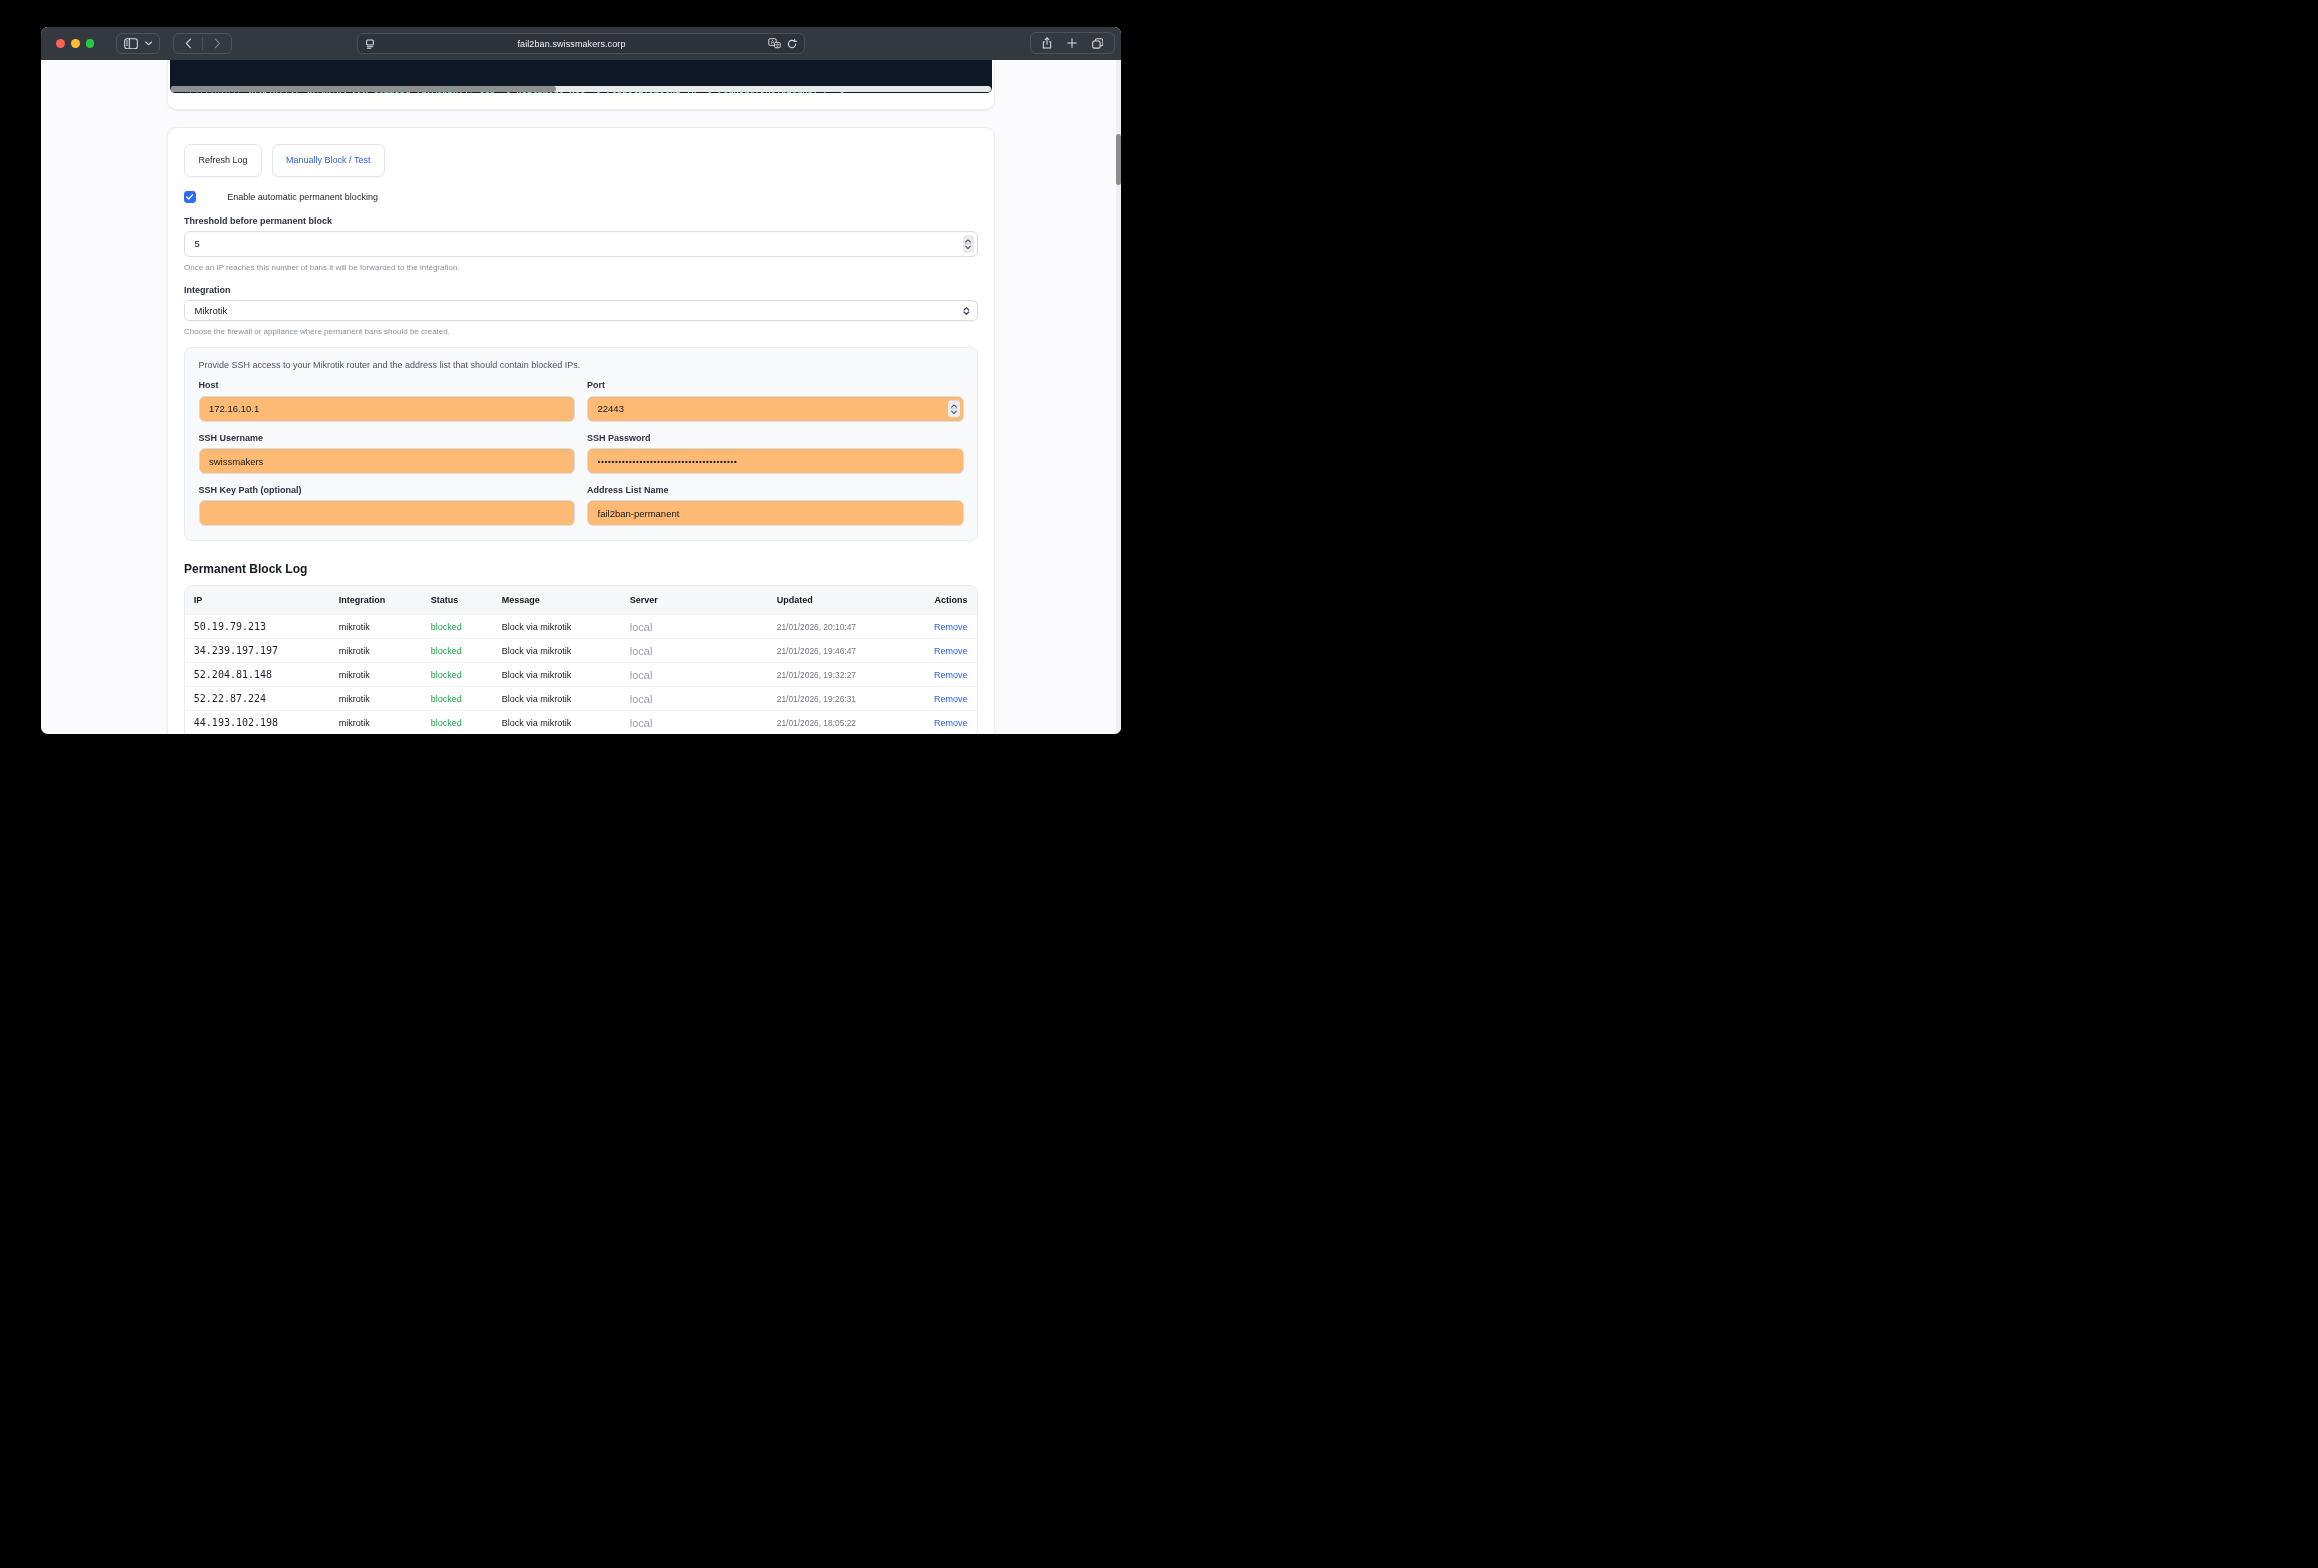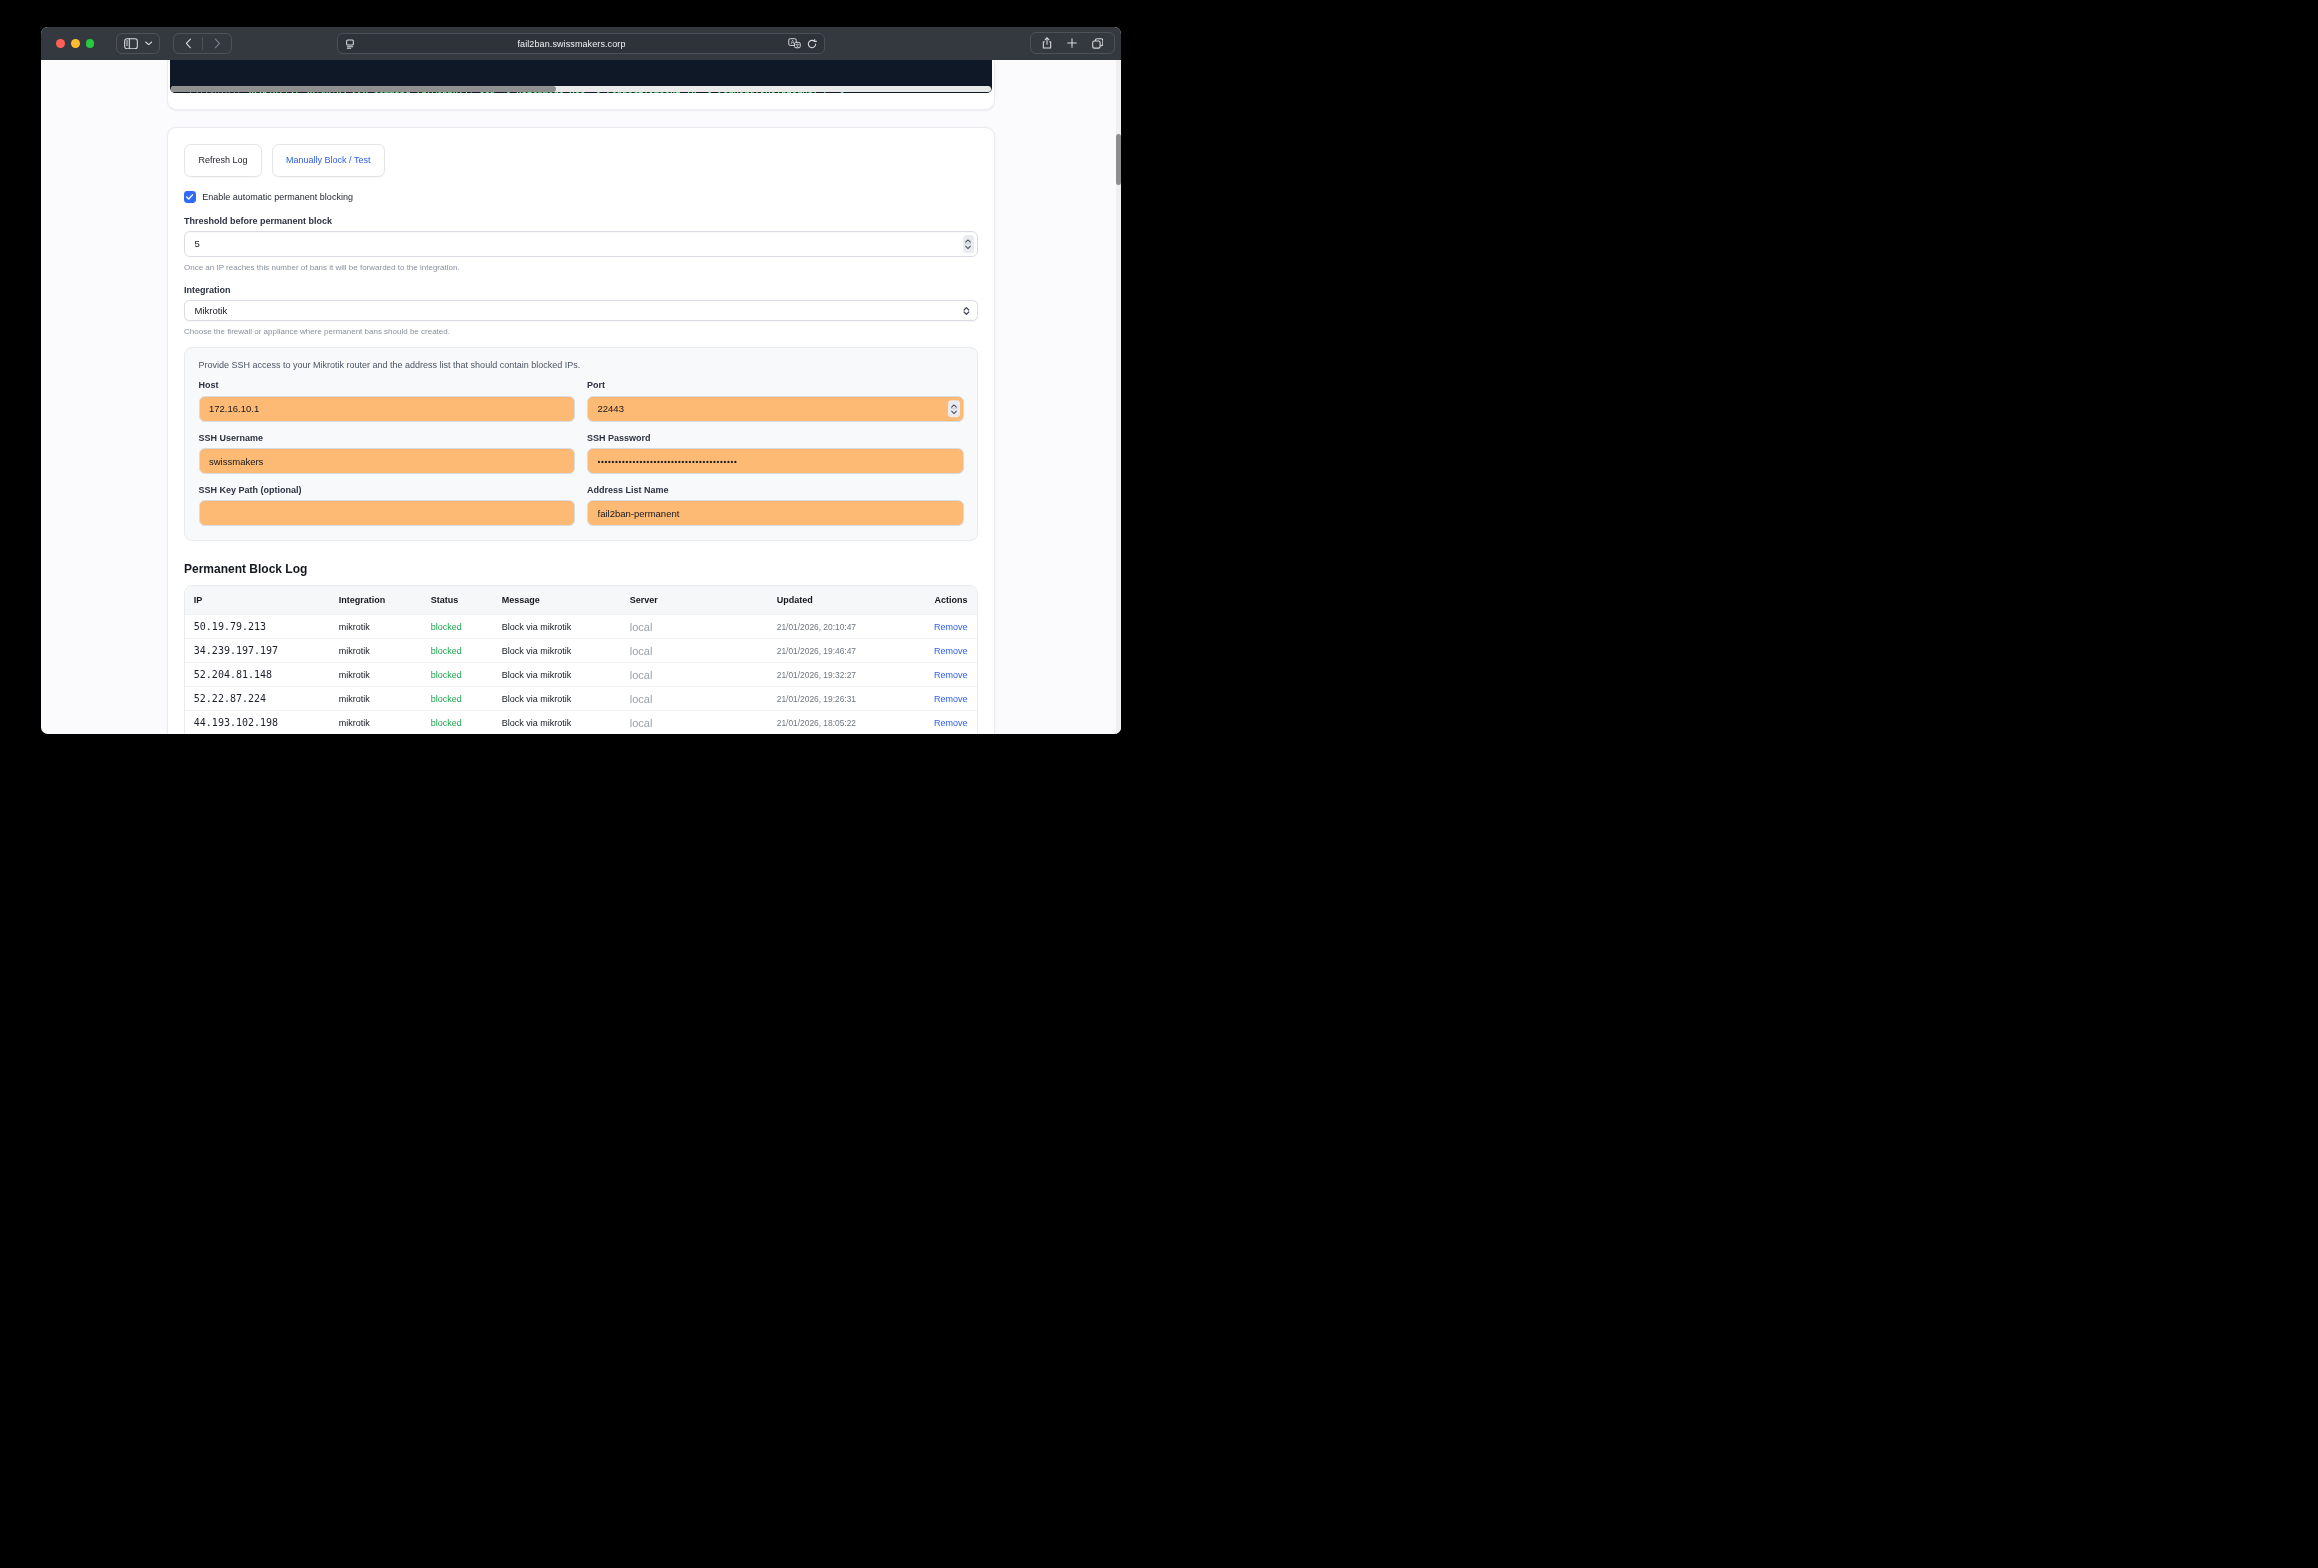--- a/index.html
+++ b/index.html
@@ -15,21 +15,21 @@
   .traffic { display:flex; gap:6px; margin-left:15px; }
   .tl { width:8.8px; height:8.8px; border-radius:50%; }
   .tl.red{ background:#ff5f57;} .tl.yellow{ background:#febc2e;} .tl.green{ background:#28c840;}
   .tb-group { display:flex; align-items:center; height:21.6px; border:0.7px solid rgba(255,255,255,.13);
     border-radius:6px; padding:0 6.8px; gap:6.8px; }
   .g-sidebar { margin-left:21.6px; }
   .g-nav { margin-left:13.5px; gap:0; padding:0; }
   .g-nav .navbtn { width:28px; height:21.6px; display:flex; align-items:center; justify-content:center; }
   .g-nav .sep { width:0.7px; height:13.5px; background:rgba(255,255,255,.12); }
   .url-capsule { position:absolute; left:50%; top:6px; transform:translateX(-50%);
-    width:488px; height:21px; background:#2e333a; border:0.7px solid #4a5058; border-radius:6px;
+    width:448px; height:21px; background:#2e333a; border:0.7px solid #4a5058; border-radius:6px;
     display:flex; align-items:center; padding:0 6.8px; }
   .url-text { flex:1; text-align:center; color:#f2f3f5; font-size:9px; letter-spacing:0.1px; }
   .g-right { position:absolute; right:6px; top:5.4px; }
   .icon { display:inline-flex; align-items:center; justify-content:center; }
   svg.tbi { stroke:#d9dbdd; fill:none; stroke-width:1.6; stroke-linecap:round; stroke-linejoin:round; }
   svg.tbi.dim { stroke:#7b828a; }
 
   
   .content { position:relative; flex:1; overflow:hidden; }
   .container { width:828px; margin:0 auto; }
@@ -54,21 +54,21 @@
   .page-sub { margin-top:6px; font-size:9px; color:#6b7280; }
   .head-btns { display:flex; gap:9.5px; }
   .btn { border:0.7px solid #e2e4e8; background:#fff; border-radius:6.8px; padding:10.8px 13.5px;
     font-size:9px; color:#23272f; box-shadow:0 0.7px 1.4px rgba(17,24,39,.04); cursor:pointer;
     font-family:"Liberation Sans", sans-serif; }
   .btn.blue { color:#2d5ceb; }
 
   .check-row { display:flex; align-items:center; gap:6.8px; margin-top:14px; }
   .checkbox { width:11.5px; height:11.5px; border-radius:3.4px; background:#2f6bf6; display:flex;
     align-items:center; justify-content:center; }
-  .check-label { font-size:9px; color:#23272f; }
+  .check-label { font-size:9px; color:#23272f;margin-left:25px; }
 
   .field-label { margin-top:13px; font-size:9px; font-weight:700; color:#2b3240; }
   .input-wrap { position:relative; margin-top:5.4px; }
   .text-input { width:100%; height:26px; border:0.7px solid #d9dde3; border-radius:6px;
     padding:0 9.5px; font-size:9.5px; color:#14181f; background:#fff; outline:none;
     box-shadow:inset 0 0.7px 1.4px rgba(17,24,39,.03); font-family:"Liberation Sans", sans-serif; }
   .helper { margin-top:6px; font-size:8px; color:#8a919c; }
 
   .spinner { position:absolute; right:4px; top:50%; transform:translateY(-50%);
     width:11.5px; height:17.6px; background:#e9ebee; border-radius:3.4px; display:flex; flex-direction:column;

